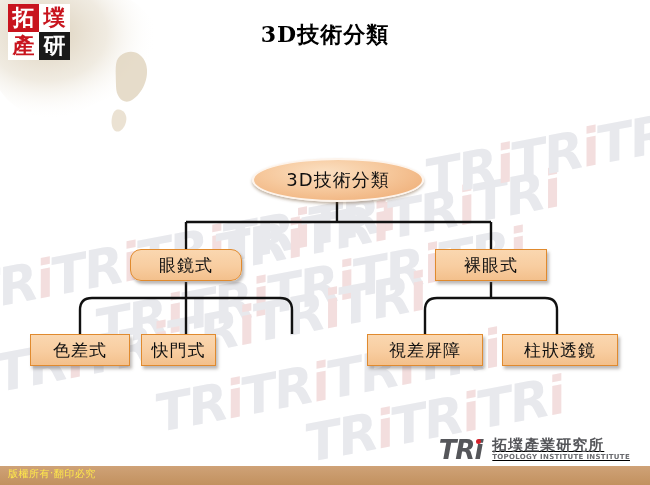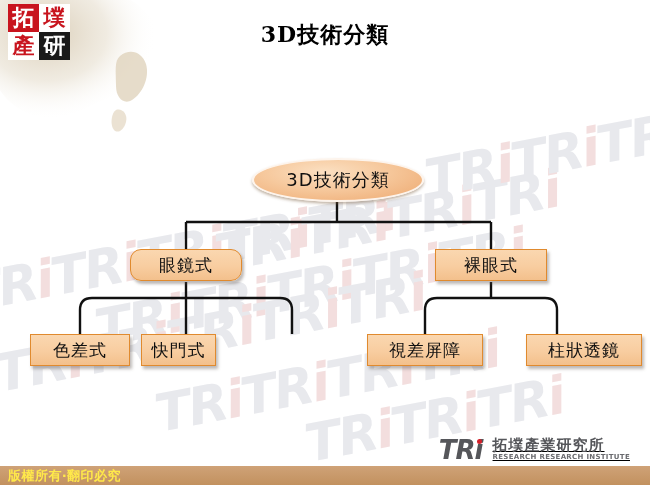--- a/index.html
+++ b/index.html
@@ -160,22 +160,22 @@
     bottom: 0;
     width: 650px;
     height: 19px;
     background: linear-gradient(180deg, #cfa277 0%, #c2915f 100%);
   }
   .footer-text {
     position: absolute;
     left: 8px;
     top: 1px;
     font-family: "DejaVu Sans", sans-serif;
-    font-size: 13px;
-    font-weight: bold;
+    font-size: 10px;
+    font-weight: normal;
     color: #ffe94a;
     letter-spacing: 0.5px;
   }
 
   
   .tri-logo {
     position: absolute;
     right: 20px;
     bottom: 22px;
     display: flex;
@@ -296,32 +296,32 @@
 
     <div class="node node-box" style="left:30px; top:334px; width:100px; height:32px;">色差式</div>
 
     <div class="node node-box" style="left:435px; top:249px; width:112px; height:32px;">裸眼式</div>
 
     <div class="node node-box" style="left:141px; top:334px; width:75px; height:32px;">快門式</div>
 
 
     <div class="node node-box" style="left:367px; top:334px; width:116px; height:32px;">視差屏障</div>
 
-    <div class="node node-box" style="left:502px; top:334px; width:116px; height:32px;margin-left:24px;">柱狀透鏡</div>
+    <div class="node node-box" style="left:502px; top:334px; width:116px; height:32px;">柱狀透鏡</div>
   </div>
 
 
   <div class="tri-logo">
     <div class="tri-mark">
       <span>TRi</span>
       <span class="tri-dot"></span>
     </div>
     <div class="tri-words">
       <span class="tri-cn">拓墣產業研究所</span>
-      <span class="tri-en">RESEARCH RESEARCH INSTITUTE</span>
+      <span class="tri-en">TOPOLOGY INSTITUTE INSTITUTE</span>
     </div>
   </div>
 
   <div class="footer-bar">
     <span class="footer-text">版權所有‧翻印必究</span>
   </div>
 
 </div>
 
 </body></html>

